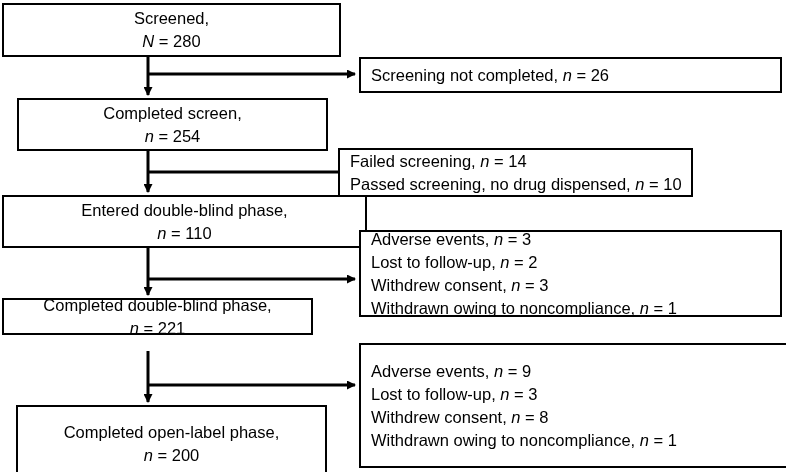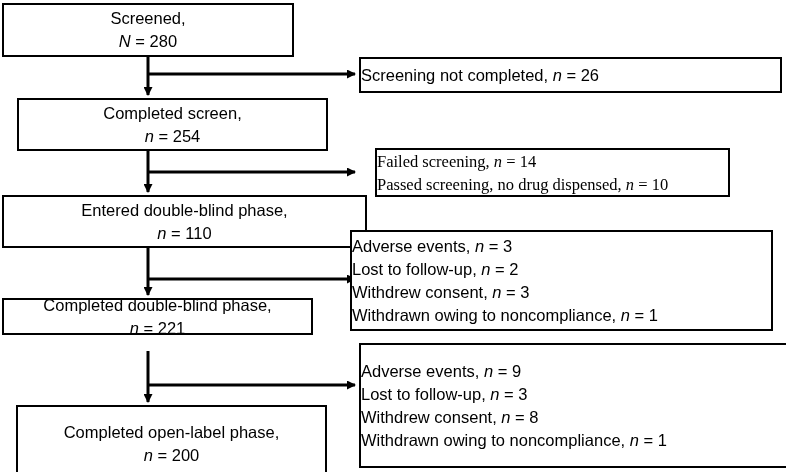--- a/index.html
+++ b/index.html
@@ -27,20 +27,21 @@
     flex-direction: column;
     justify-content: center;
   }
   .node.center {
     align-items: center;
     text-align: center;
   }
   .node.left {
     align-items: flex-start;
     text-align: right;
+    padding-left: 10px;
   }
   .node .line {
     white-space: nowrap;
     display: block;
   }
   .ital {
     font-style: italic;
   }
   svg.connectors {
     position: absolute;
@@ -73,21 +74,21 @@
 
     <line x1="148" y1="248" x2="148" y2="295" stroke="#000000" stroke-width="3" marker-end="url(#arrowhead)"></line>
 
     <line x1="148" y1="279" x2="355" y2="279" stroke="#000000" stroke-width="3" marker-end="url(#arrowhead)"></line>
 
     <line x1="148" y1="351" x2="148" y2="402" stroke="#000000" stroke-width="3" marker-end="url(#arrowhead)"></line>
 
     <line x1="148" y1="385" x2="355" y2="385" stroke="#000000" stroke-width="3" marker-end="url(#arrowhead)"></line>
   </svg>
 
-  <div class="node center" style="left:2px; top:3px; width:292px; height:54px;">
+  <div class="node center" style="left:2px; top:3px; width:339px; height:54px;">
     <span class="line">Screened,</span>
     <span class="line"><i class="ital">N</i><span> = 280</span></span>
   </div>
 
   <div class="node center" style="left:2px; top:98px; width:311px; height:53px;margin-left:15px;">
     <span class="line">Completed screen,</span>
     <span class="line"><i class="ital">n</i><span> = 254</span></span>
   </div>
 
   <div class="node center" style="left:2px; top:195px; width:365px; height:53px;">
@@ -102,26 +103,26 @@
 
   <div class="node center" style="left:16px; top:405px; width:311px; height:78px;">
     <span class="line">Completed open-label phase,</span>
     <span class="line"><i class="ital">n</i><span> = 200</span></span>
   </div>
 
   <div class="node left" style="left:359px; top:57px; width:423px; height:36px;">
     <span class="line"><span>Screening not completed, </span><i class="ital">n</i><span> = 26</span></span>
   </div>
 
-  <div class="node left" style="left:375px; top:148px; width:355px; height:49px;font-family:Liberation Serif, serif;">
+  <div class="node left" style="left:338px; top:148px; width:355px; height:49px;">
     <span class="line"><span>Failed screening, </span><i class="ital">n</i><span> = 14</span></span>
     <span class="line"><span>Passed screening, no drug dispensed, </span><i class="ital">n</i><span> = 10</span></span>
   </div>
 
-  <div class="node left" style="left:350px; top:230px; width:423px; height:101px;">
+  <div class="node left" style="left:359px; top:230px; width:423px; height:87px;">
     <span class="line"><span>Adverse events, </span><i class="ital">n</i><span> = 3</span></span>
     <span class="line"><span>Lost to follow-up, </span><i class="ital">n</i><span> = 2</span></span>
     <span class="line"><span>Withdrew consent, </span><i class="ital">n</i><span> = 3</span></span>
     <span class="line"><span>Withdrawn owing to noncompliance, </span><i class="ital">n</i><span> = 1</span></span>
   </div>
 
   <div class="node left" style="left:359px; top:343px; width:507px; height:125px;">
     <span class="line"><span>Adverse events, </span><i class="ital">n</i><span> = 9</span></span>
     <span class="line"><span>Lost to follow-up, </span><i class="ital">n</i><span> = 3</span></span>
     <span class="line"><span>Withdrew consent, </span><i class="ital">n</i><span> = 8</span></span>

